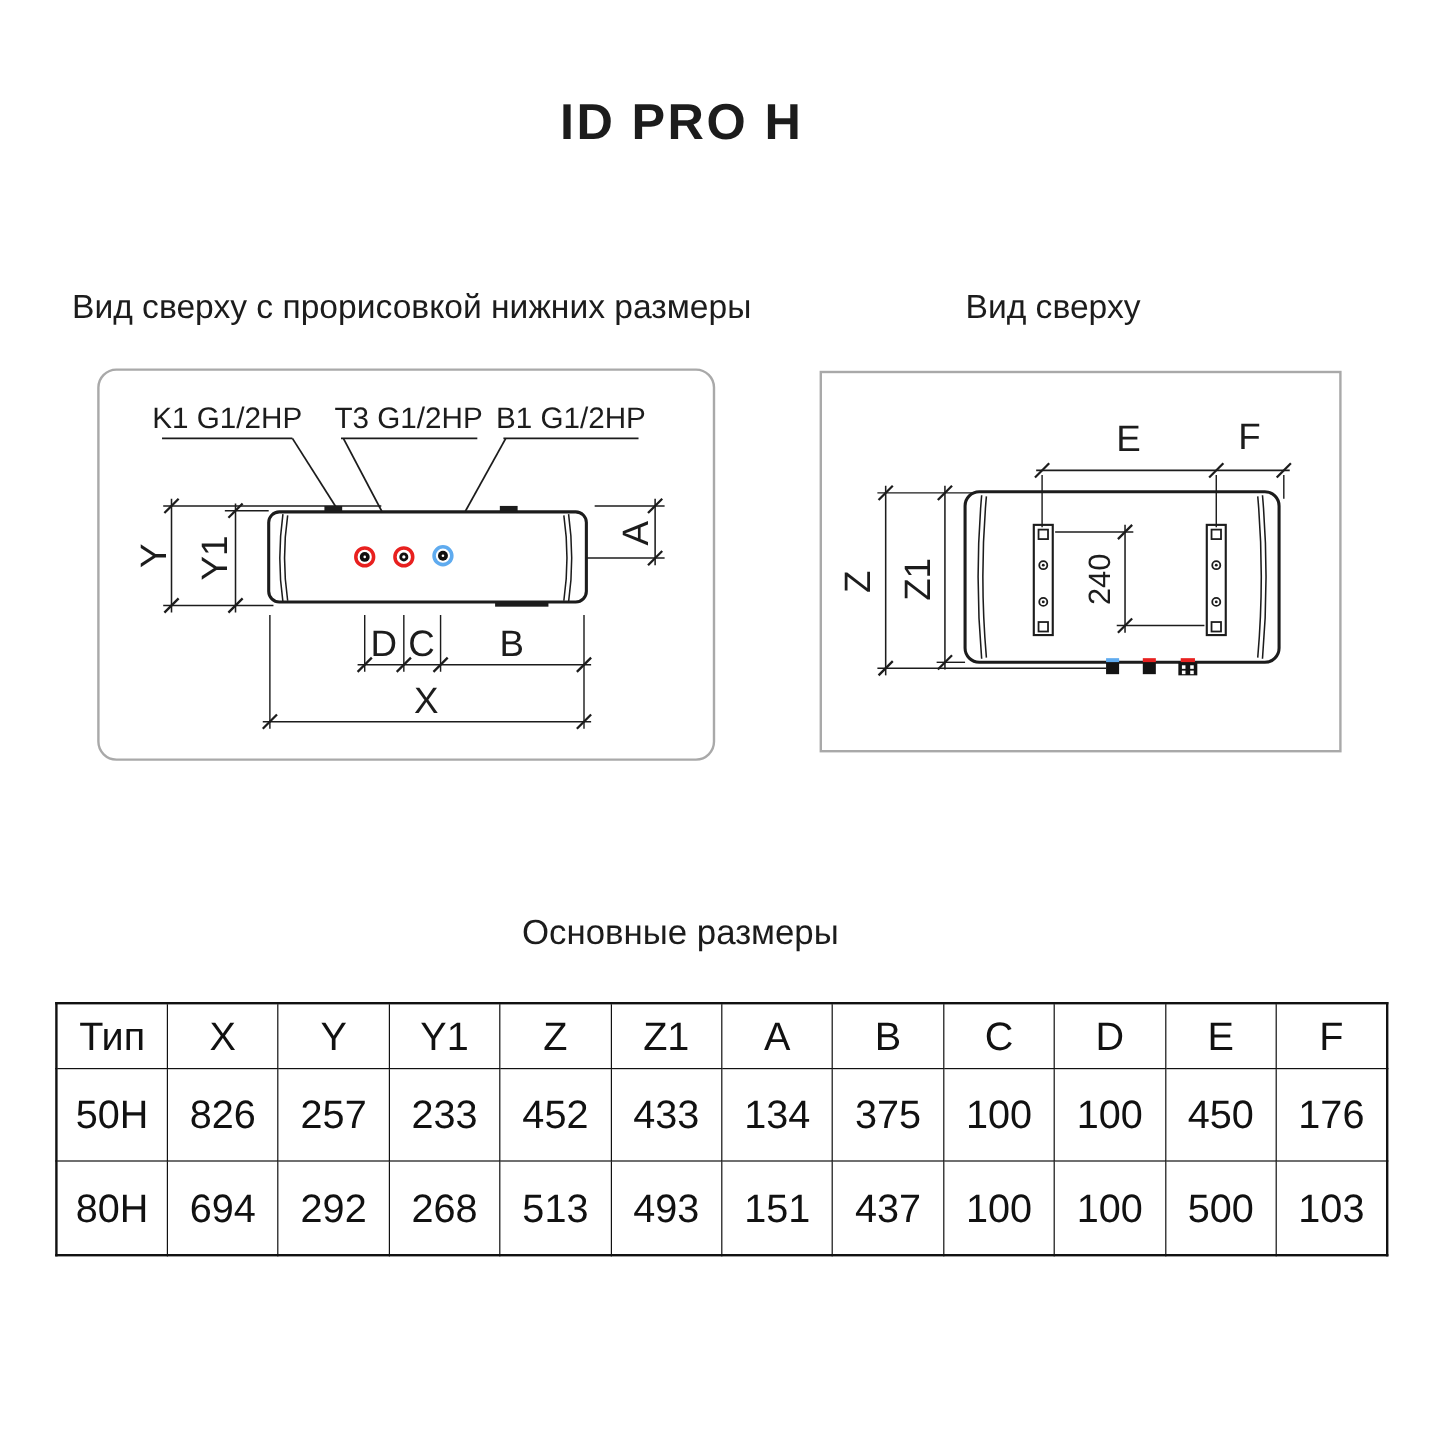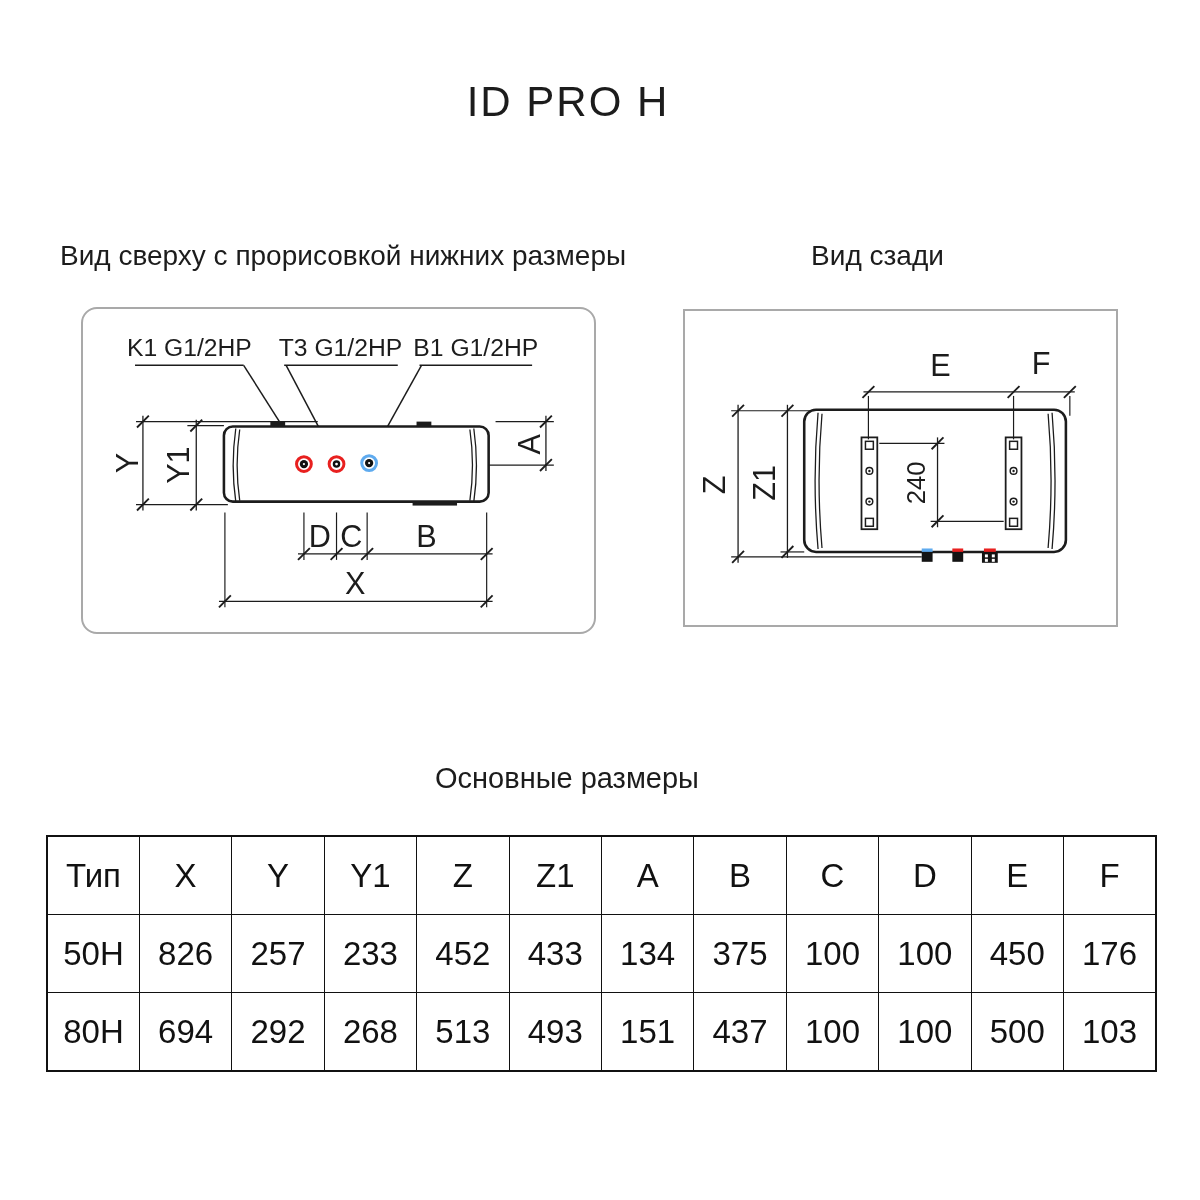--- a/index.html
+++ b/index.html
@@ -1,19 +1,19 @@
 <!DOCTYPE html>
 <html><head>
 <meta charset="utf-8">
 <style>
   html,body{margin:0;padding:0;background:#ffffff;}
   #page{position:relative;width:1200px;height:1200px;background:#fff;overflow:hidden;
         font-family:"Liberation Sans",sans-serif;color:#1c1c1c;}
   .title{position:absolute;top:78px;left:0;width:1136px;text-align:center;
-         font-size:42px;font-weight:400;letter-spacing:2px;}
+         font-size:42px;font-weight:700;letter-spacing:2px;}
   .caption{position:absolute;font-size:28px;font-weight:400;text-align:center;white-space:nowrap;}
   #cap-top{top:240px;left:60px;width:560px;}
   #cap-rear{top:240px;left:690px;width:375px;}
   .panel{position:absolute;border:2px solid #a9a9a9;background:#fff;box-sizing:border-box;}
   #panel-top{left:81px;top:307px;width:515px;height:327px;border-radius:16px;}
   #panel-rear{left:683px;top:309px;width:435px;height:318px;}
   svg{display:block;}
   svg text{font-family:"Liberation Sans",sans-serif;fill:#1c1c1c;}
   .lbl{font-size:25px;}
   .dimlbl{font-size:31px;}
@@ -23,31 +23,31 @@
   .body{stroke:#1c1c1c;stroke-width:2.6;fill:#fff;}
   .seam{stroke:#1c1c1c;stroke-width:1.3;fill:none;}
   .lead{stroke:#1c1c1c;stroke-width:1.5;fill:none;}
   .brk{stroke:#1c1c1c;stroke-width:1.8;fill:#fff;}
   .hole{stroke:#1c1c1c;stroke-width:1.5;fill:#fff;}
   #tbl-title{position:absolute;top:762px;left:46px;width:1042px;text-align:center;
              font-size:29px;font-weight:400;}
   #dims-table{position:absolute;left:46px;top:835px;width:1111px;height:212px;
               border-collapse:collapse;table-layout:fixed;border:2.5px solid #111;}
   #dims-table th,#dims-table td{border:1.5px solid #111;text-align:center;vertical-align:middle;
-              font-size:33px;font-weight:400;height:53px;padding:12px;color:#111;}
+              font-size:33px;font-weight:400;height:53px;padding:0;color:#111;}
 </style>
 </head>
 <body>
 
 <div id="page">
 
   <div class="title">ID PRO H</div>
 
   <div class="caption" id="cap-top">Вид сверху с прорисовкой нижних размеры</div>
-  <div class="caption" id="cap-rear">Вид сзади</div>
+  <div class="caption" id="cap-rear">Вид сверху</div>
 
   <div class="panel" id="panel-top">
     <svg width="511" height="323" viewBox="0 0 514 327">
 
       <g>
         <text class="lbl" x="106" y="48" text-anchor="middle">K1 G1/2HP</text>
         <text class="lbl" x="259" y="48" text-anchor="middle">T3 G1/2HP</text>
         <text class="lbl" x="396" y="48" text-anchor="middle">B1 G1/2HP</text>
         <line class="lead" x1="51" y1="57" x2="161" y2="57"></line>
         <line class="lead" x1="202" y1="57" x2="317" y2="57"></line>

